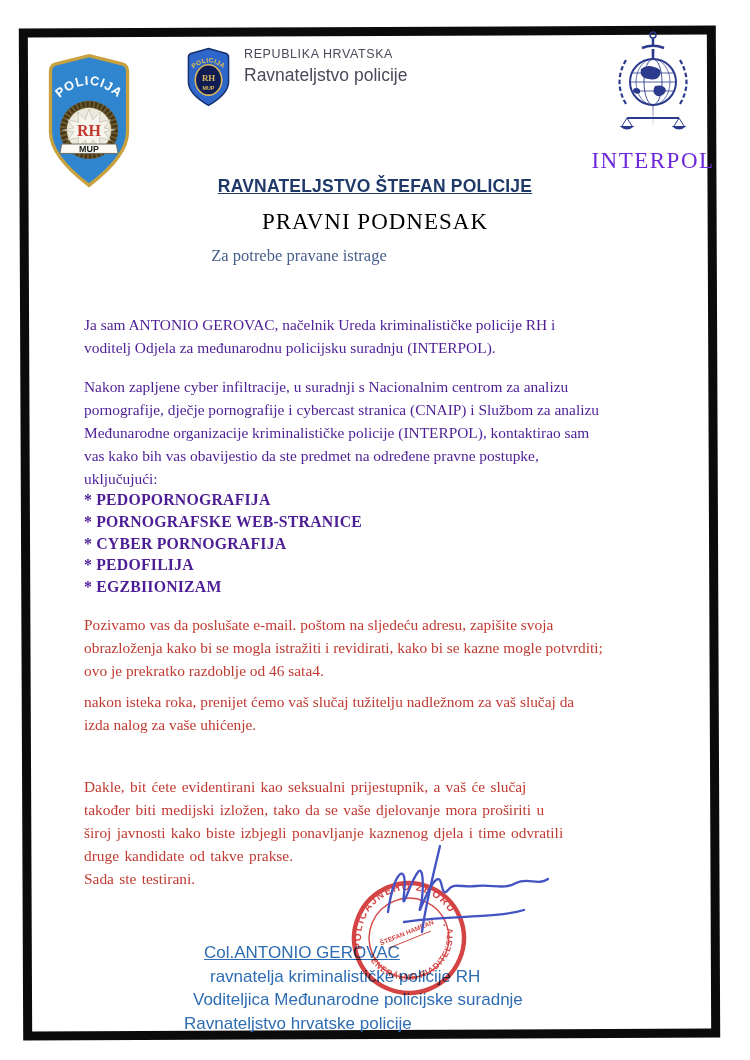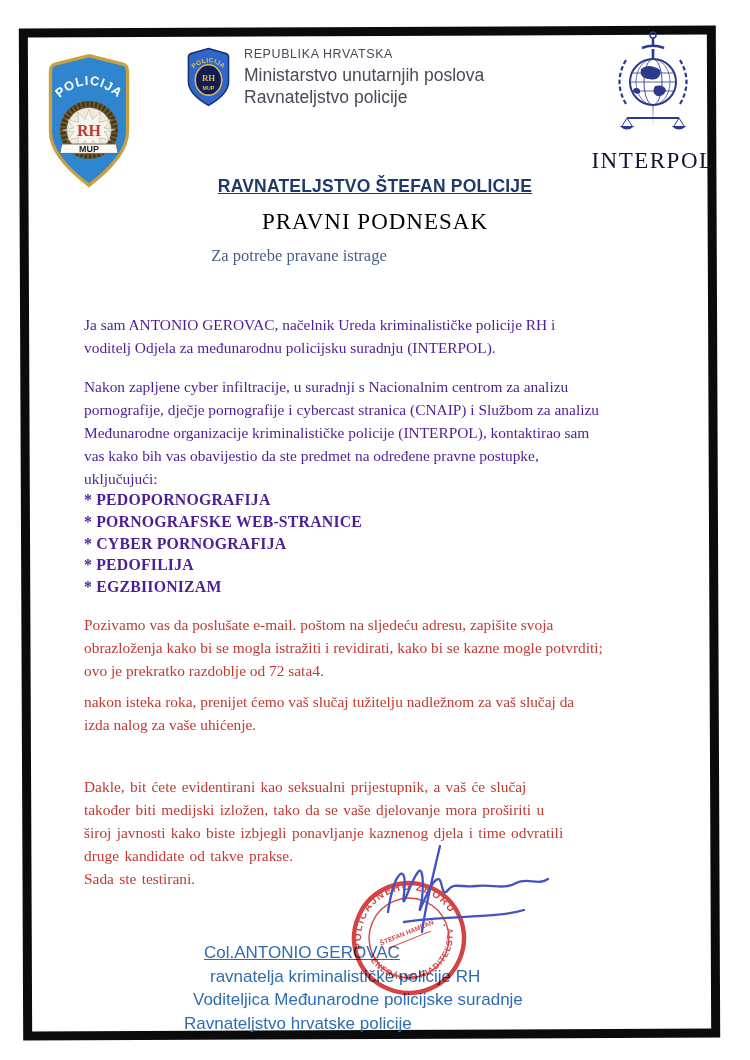--- a/index.html
+++ b/index.html
@@ -15,21 +15,21 @@
   }
   
   .badge-large{left:42px;top:52px;width:94px;height:138px;}
   .badge-small{left:184px;top:46px;width:49px;height:62px;}
   .ministry{left:244px;top:47px;color:#49495a;font-family:"Liberation Sans",sans-serif;}
   .ministry .l1{font-size:12.5px;letter-spacing:.6px;margin-bottom:3px;}
   .ministry .l2,.ministry .l3{font-size:17.5px;line-height:22px;}
   .interpol{left:583px;top:30px;width:140px;text-align:center;}
   .interpol .word{
     font-family:"Liberation Serif",serif;font-size:23px;letter-spacing:1.5px;
-    color:#0f172a;margin-top:2px;
+    color:#6d28d9;margin-top:2px;
   }
   
   .title-main{
     left:0;top:176px;width:750px;text-align:center;
     font-family:"Liberation Sans",sans-serif;font-weight:bold;font-size:17.5px;
     color:#1f3a68;text-decoration:underline;letter-spacing:.2px;
   }
   .title-legal{
     left:0;top:209px;width:750px;text-align:center;
     font-size:23px;color:#000000;letter-spacing:1px;
@@ -95,21 +95,20 @@
       <textPath href="#smArc" startOffset="50%" text-anchor="middle">POLICIJA</textPath>
     </text>
     <ellipse cx="25" cy="34" rx="13.5" ry="15.5" fill="#101c52" stroke="#d9b75a" stroke-width="1.6"></ellipse>
     <text x="25" y="35" font-family="Liberation Serif, serif" font-weight="bold" font-size="9" fill="#d9b75a" text-anchor="middle">RH</text>
     <text x="25" y="44" font-family="Liberation Sans, sans-serif" font-weight="bold" font-size="5.5" fill="#d9b75a" text-anchor="middle">MUP</text>
   </svg>
 </div>
 
 <div class="abs ministry">
   <div class="l1">REPUBLIKA HRVATSKA</div>
-  <div class="l2">Ministarstvo unutarnjih poslova</div>
   <div class="l3">Ravnateljstvo policije</div>
 </div>
 
 <div class="abs interpol">
   <svg viewBox="0 0 100 112" width="100" height="112">
     <g stroke="#2b3a8c" fill="none">
       <circle cx="50" cy="5" r="3" stroke-width="1.5"></circle>
       <path d="M50 8 L50 15" stroke-width="2.5"></path>
       <path d="M39 18 Q50 13.5 61 18" stroke-width="2.5"></path>
       <polygon points="48.6,19 51.4,19 50,97" fill="#2b3a8c" stroke="none"></polygon>
@@ -145,21 +144,21 @@
 Međunarodne organizacije kriminalističke policije (INTERPOL), kontaktirao sam
 vas kako bih vas obavijestio da ste predmet na određene pravne postupke,
 uključujući:</div>
 <div class="abs para charges">* PEDOPORNOGRAFIJA
 * PORNOGRAFSKE WEB-STRANICE
 * CYBER PORNOGRAFIJA
 * PEDOFILIJA
 * EGZBIIONIZAM</div>
 <div class="abs para red r1">Pozivamo vas da poslušate e-mail. poštom na sljedeću adresu, zapišite svoja
 obrazloženja kako bi se mogla istražiti i revidirati, kako bi se kazne mogle potvrditi;
-ovo je prekratko razdoblje od 72 sata4.</div>
+ovo je prekratko razdoblje od 46 sata4.</div>
 <div class="abs para red r2">nakon isteka roka, prenijet ćemo vaš slučaj tužitelju nadležnom za vaš slučaj da
 izda nalog za vaše uhićenje.</div>
 <div class="abs para red r3">Dakle, bit ćete evidentirani kao seksualni prijestupnik, a vaš će slučaj
 također biti medijski izložen, tako da se vaše djelovanje mora proširiti u
 široj javnosti kako biste izbjegli ponavljanje kaznenog djela i time odvratili
 druge kandidate od takve prakse.
 Sada ste testirani.</div>
 
 <div class="abs sig">
   <div class="s1">Col.ANTONIO GEROVAC</div>

